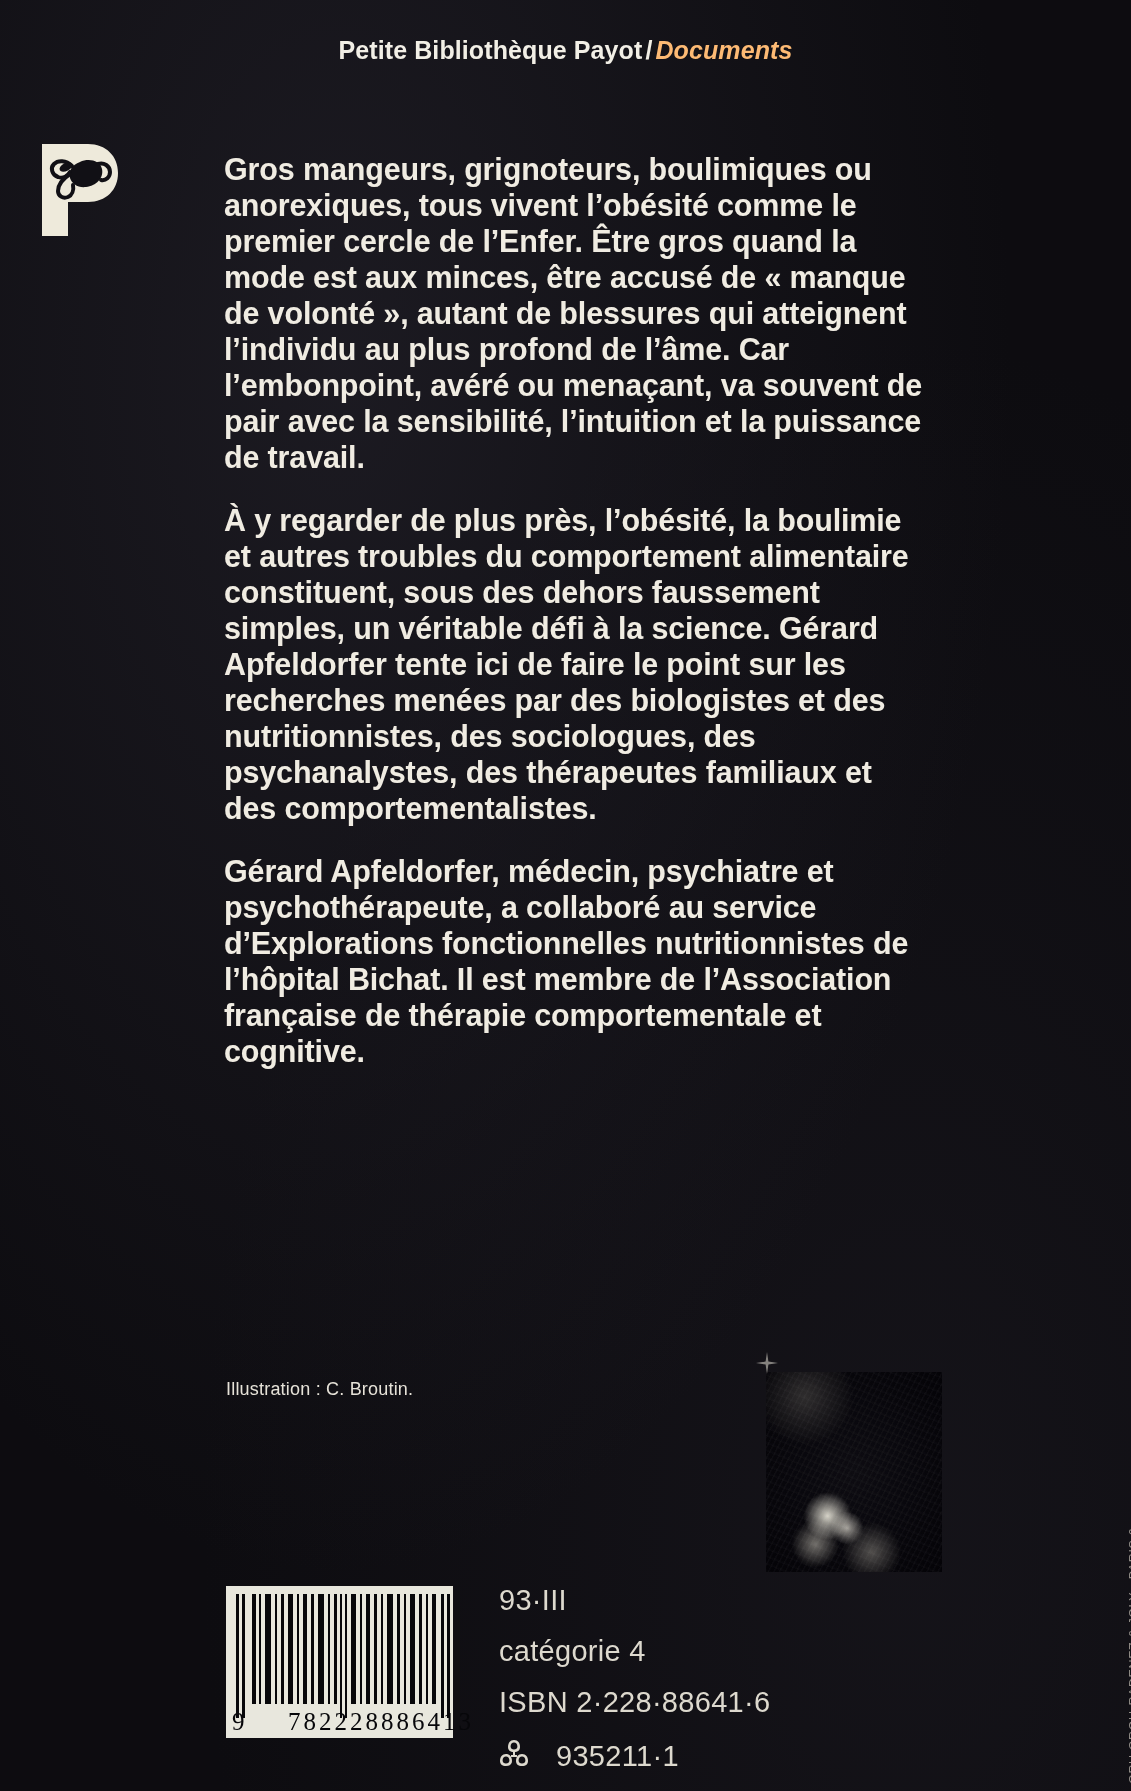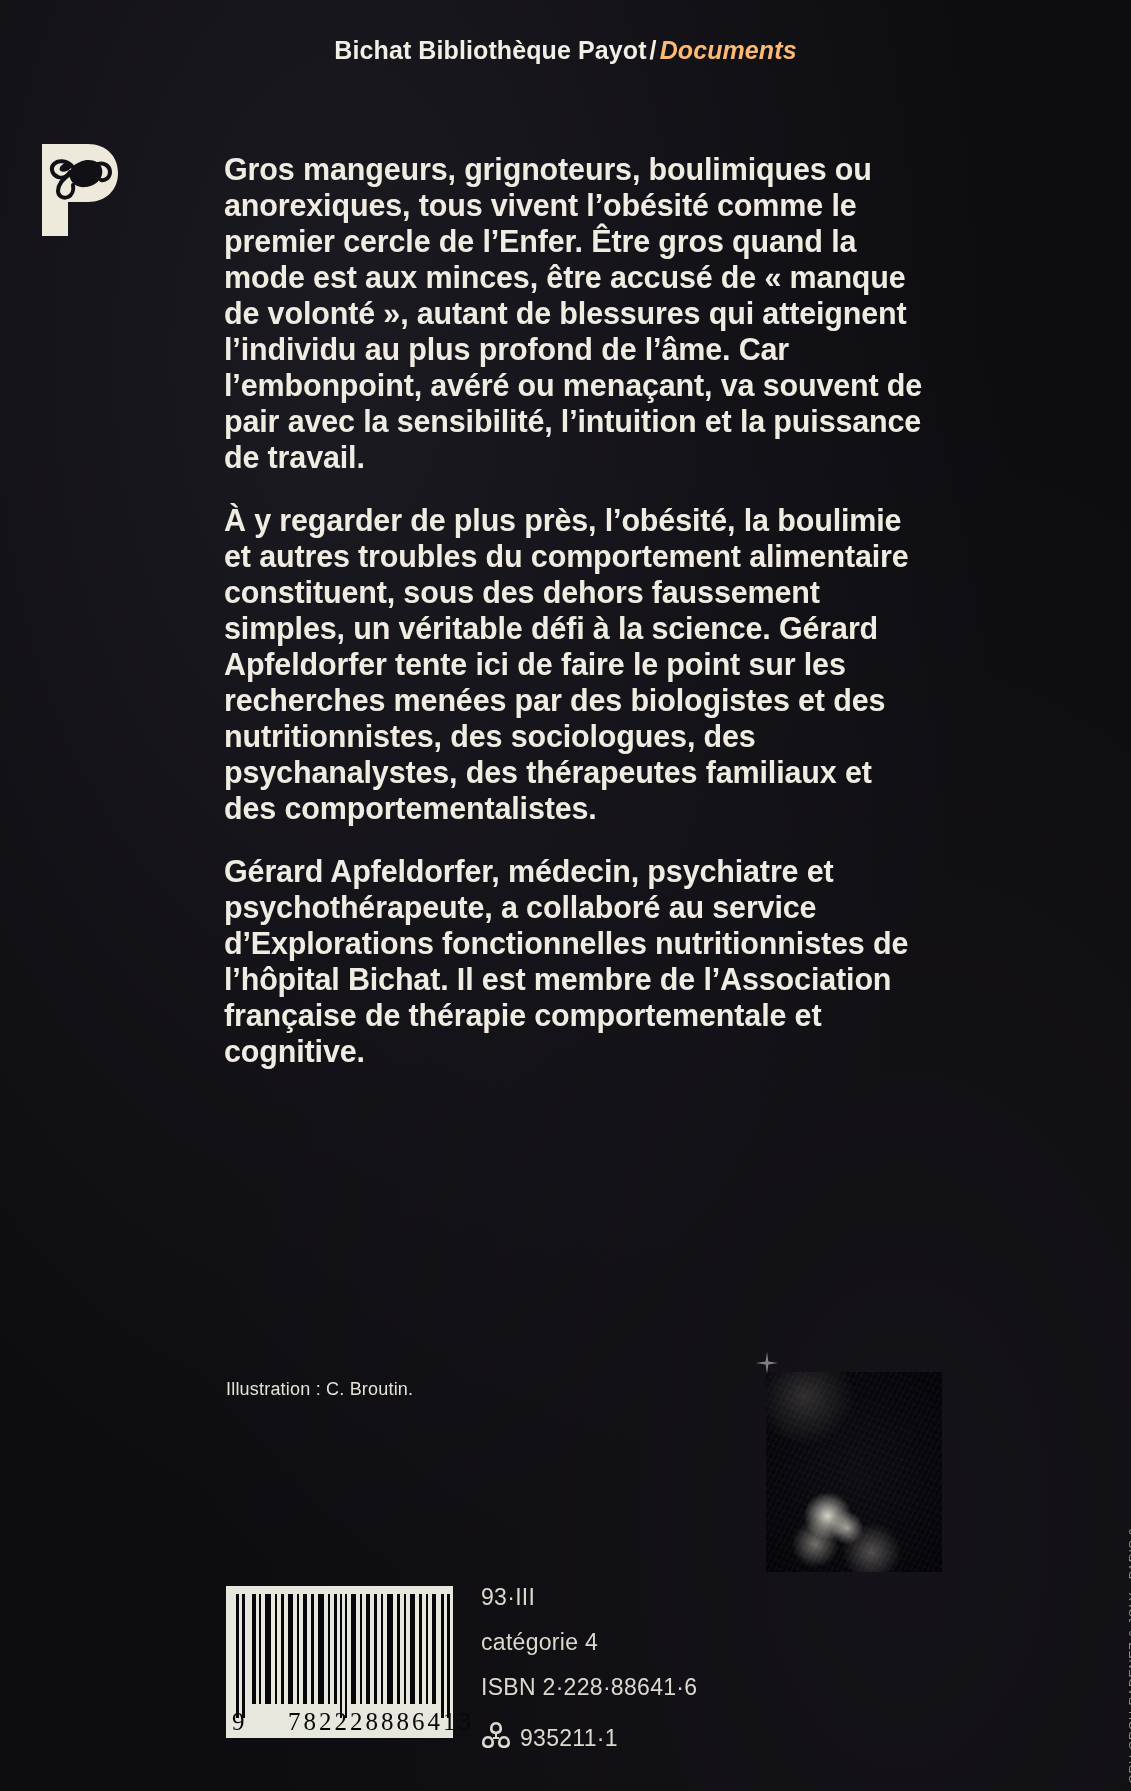--- a/index.html
+++ b/index.html
@@ -128,34 +128,34 @@
     justify-content: space-between;
     box-sizing: border-box;
   }
   .barcode-digits .d1 { margin-right: 2px; }
   .barcode-digits .d2 { letter-spacing: 3px; margin-left: 41px; }
   .barcode-digits .d3 { letter-spacing: 3px; }
 
   
   .isbn-block {
     position: absolute;
-    left: 481px;
+    left: 499px;
     top: 1586px;
     color: #ddd9ce;
-    font-size: 23px;
+    font-size: 29px;
     line-height: 1.0;
     font-weight: normal;
     letter-spacing: 0.3px;
   }
   .isbn-block .row { margin-bottom: 22px; }
   .isbn-block .row:last-child { margin-bottom: 0; }
   .isbn-last {
     display: flex;
     align-items: center;
-    gap: 9px;
+    gap: 27px;
     margin-top: 6px;
   }
   .cnl-mark { display: block; }
 
   
   .printer-credit {
     position: absolute;
     right: 4px;
     top: 1272px;
     color: #8f8b85;
@@ -197,21 +197,21 @@
     width: 22px;
     height: 22px;
   }
 </style>
 </head>
 <body>
 
 <div class="page">
 
   <div class="header">
-    <span class="pub">Bichat Bibliothèque Payot</span><span class="slash">/</span><span class="series">Documents</span>
+    <span class="pub">Petite Bibliothèque Payot</span><span class="slash">/</span><span class="series">Documents</span>
   </div>
 
   <div class="logo">
     <svg width="76" height="92" viewBox="0 0 76 92" xmlns="http://www.w3.org/2000/svg">
       <path d="M0 0 H46 C64 0 76 12 76 29 C76 46 64 58 46 58 H26 V92 H0 Z" fill="#eeeadb"></path>
       <path d="M38 18 C46 14 58 16 60 25 C62 34 54 42 44 43 C36 44 30 40 28 34 C26 27 30 21 38 18 Z" fill="#111015"></path>
       <path d="M30 22 C24 16 16 16 12 20 C8 24 10 31 16 33 C21 35 26 32 28 28" fill="none" stroke="#111015" stroke-width="4" stroke-linecap="round"></path>
       <path d="M28 30 C22 34 16 40 16 47 C16 52 21 55 26 53 C30 51 32 46 31 41" fill="none" stroke="#111015" stroke-width="4" stroke-linecap="round"></path>
       <path d="M56 20 C62 18 68 22 68 28 C68 33 64 37 59 36" fill="none" stroke="#111015" stroke-width="4" stroke-linecap="round"></path>
       <ellipse cx="24" cy="23" rx="7" ry="4" transform="rotate(-28 24 23)" fill="#111015"></ellipse>

